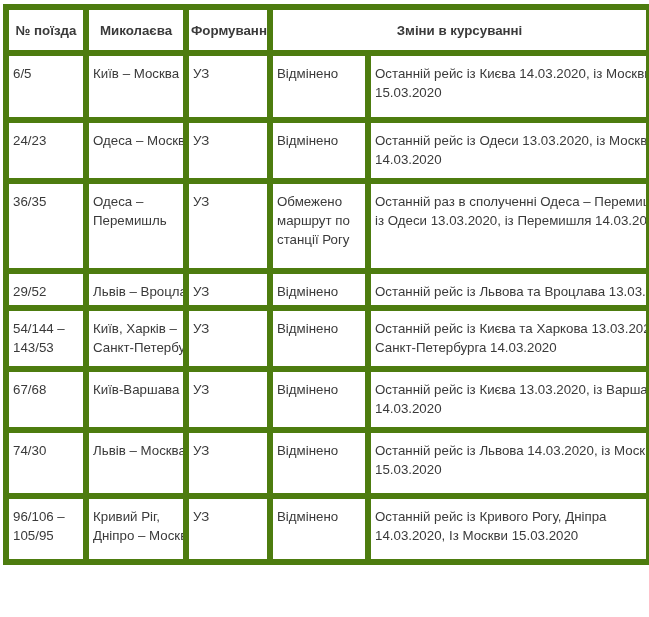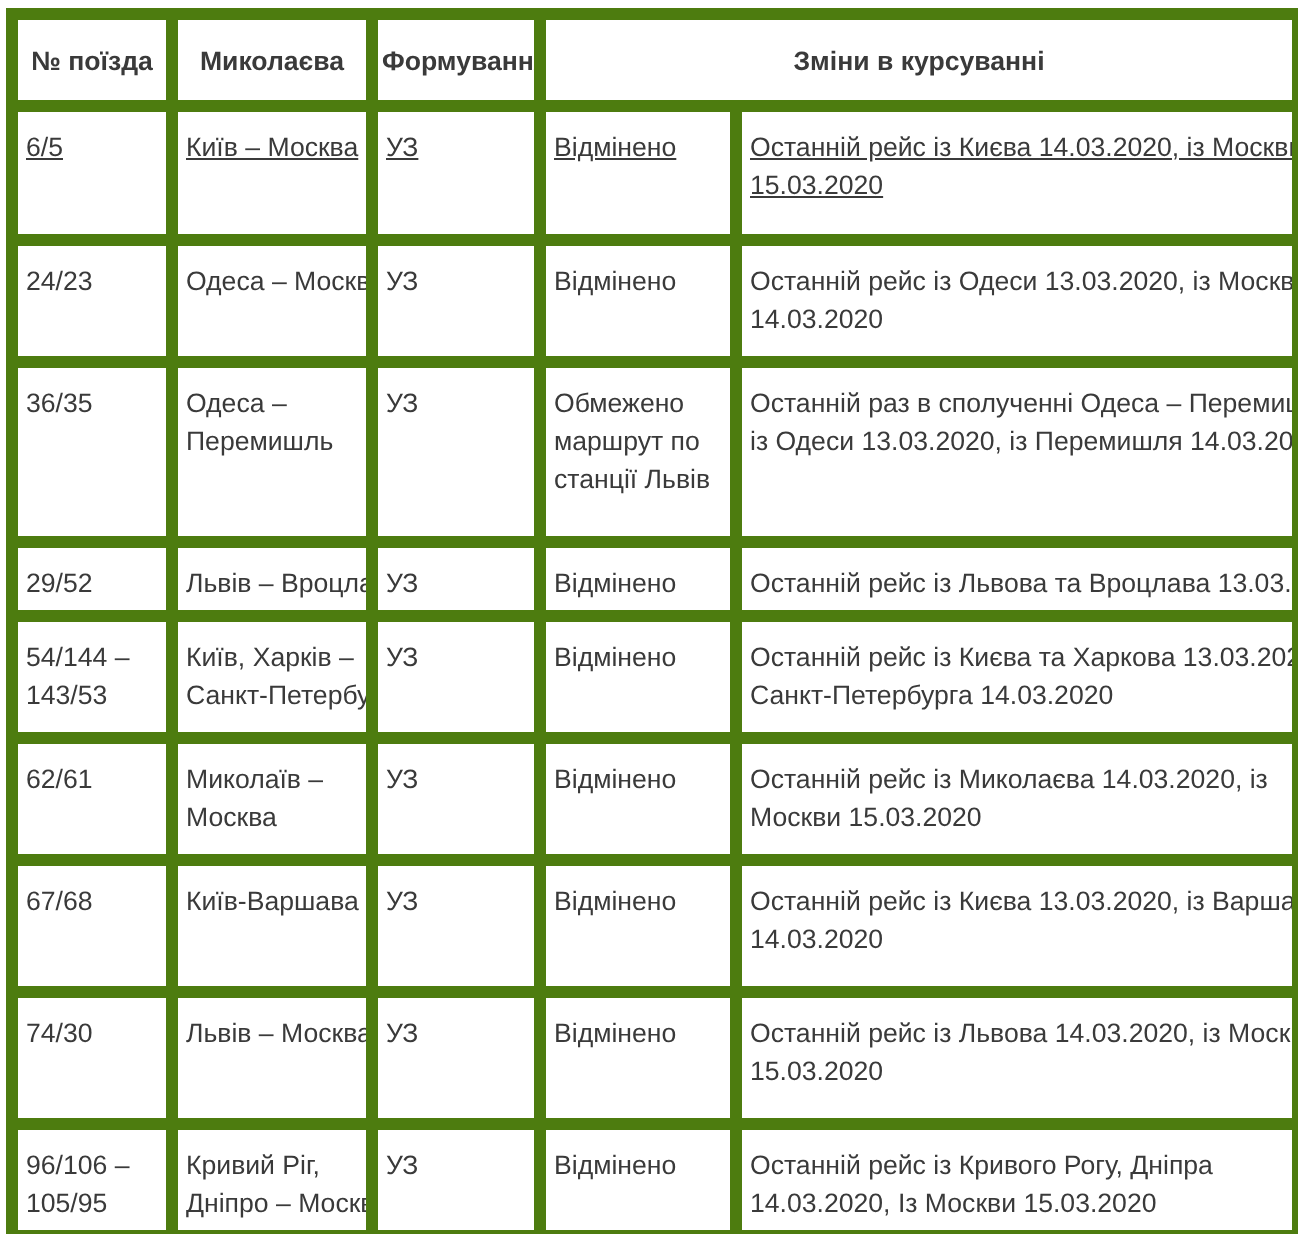--- a/index.html
+++ b/index.html
@@ -40,21 +40,21 @@
     vertical-align: middle;
     padding: 2px 2px;
     font-size: 13.3px;
   }
   td {
     vertical-align: top;
     text-align: left;
     padding: 8px 4px 4px 4px;
   }
   
-  tbody tr:nth-child(1)  td { height: 49px; text-decoration: underline; } 
+  tbody tr:nth-child(1)  td { height: 49px; } 
   tbody tr:nth-child(2)  td { height: 43px; margin-top: 28px; }
   tbody tr:nth-child(3)  td { height: 72px; }
   tbody tr:nth-child(4)  td { height: 19px; }
   tbody tr:nth-child(5)  td { height: 43px; }
   tbody tr:nth-child(6)  td { height: 43px; }
   tbody tr:nth-child(7)  td { height: 48px; }
   tbody tr:nth-child(8)  td { height: 48px; }
   tbody tr:nth-child(9)  td { height: 38px; }
   tbody tr:nth-child(10) td { height: 45px; }
 </style>
@@ -98,21 +98,21 @@
 14.03.2020</td>
         </tr>
 
         <tr>
           <td>36/35</td>
           <td>Одеса –
 Перемишль</td>
           <td>УЗ</td>
           <td>Обмежено
 маршрут по
-станції Львів</td>
+станції Рогу</td>
           <td>Останній раз в сполученні Одеса – Перемишль
 із Одеси 13.03.2020, із Перемишля 14.03.2020</td>
         </tr>
 
         <tr>
           <td>29/52</td>
           <td>Львів – Вроцлав</td>
           <td>УЗ</td>
           <td>Відмінено</td>
           <td>Останній рейс із Львова та Вроцлава 13.03.2020</td>
@@ -122,29 +122,20 @@
           <td>54/144 –
 143/53</td>
           <td>Київ, Харків –
 Санкт-Петербург</td>
           <td>УЗ</td>
           <td>Відмінено</td>
           <td>Останній рейс із Києва та Харкова 13.03.2020, із
 Санкт-Петербурга 14.03.2020</td>
         </tr>
 
-        <tr>
-          <td>62/61</td>
-          <td>Миколаїв –
-Москва</td>
-          <td>УЗ</td>
-          <td>Відмінено</td>
-          <td>Останній рейс із Миколаєва 14.03.2020, із
-Москви 15.03.2020</td>
-        </tr>
 
         <tr>
           <td>67/68</td>
           <td>Київ-Варшава</td>
           <td>УЗ</td>
           <td>Відмінено</td>
           <td>Останній рейс із Києва 13.03.2020, із Варшави
 14.03.2020</td>
         </tr>
 

